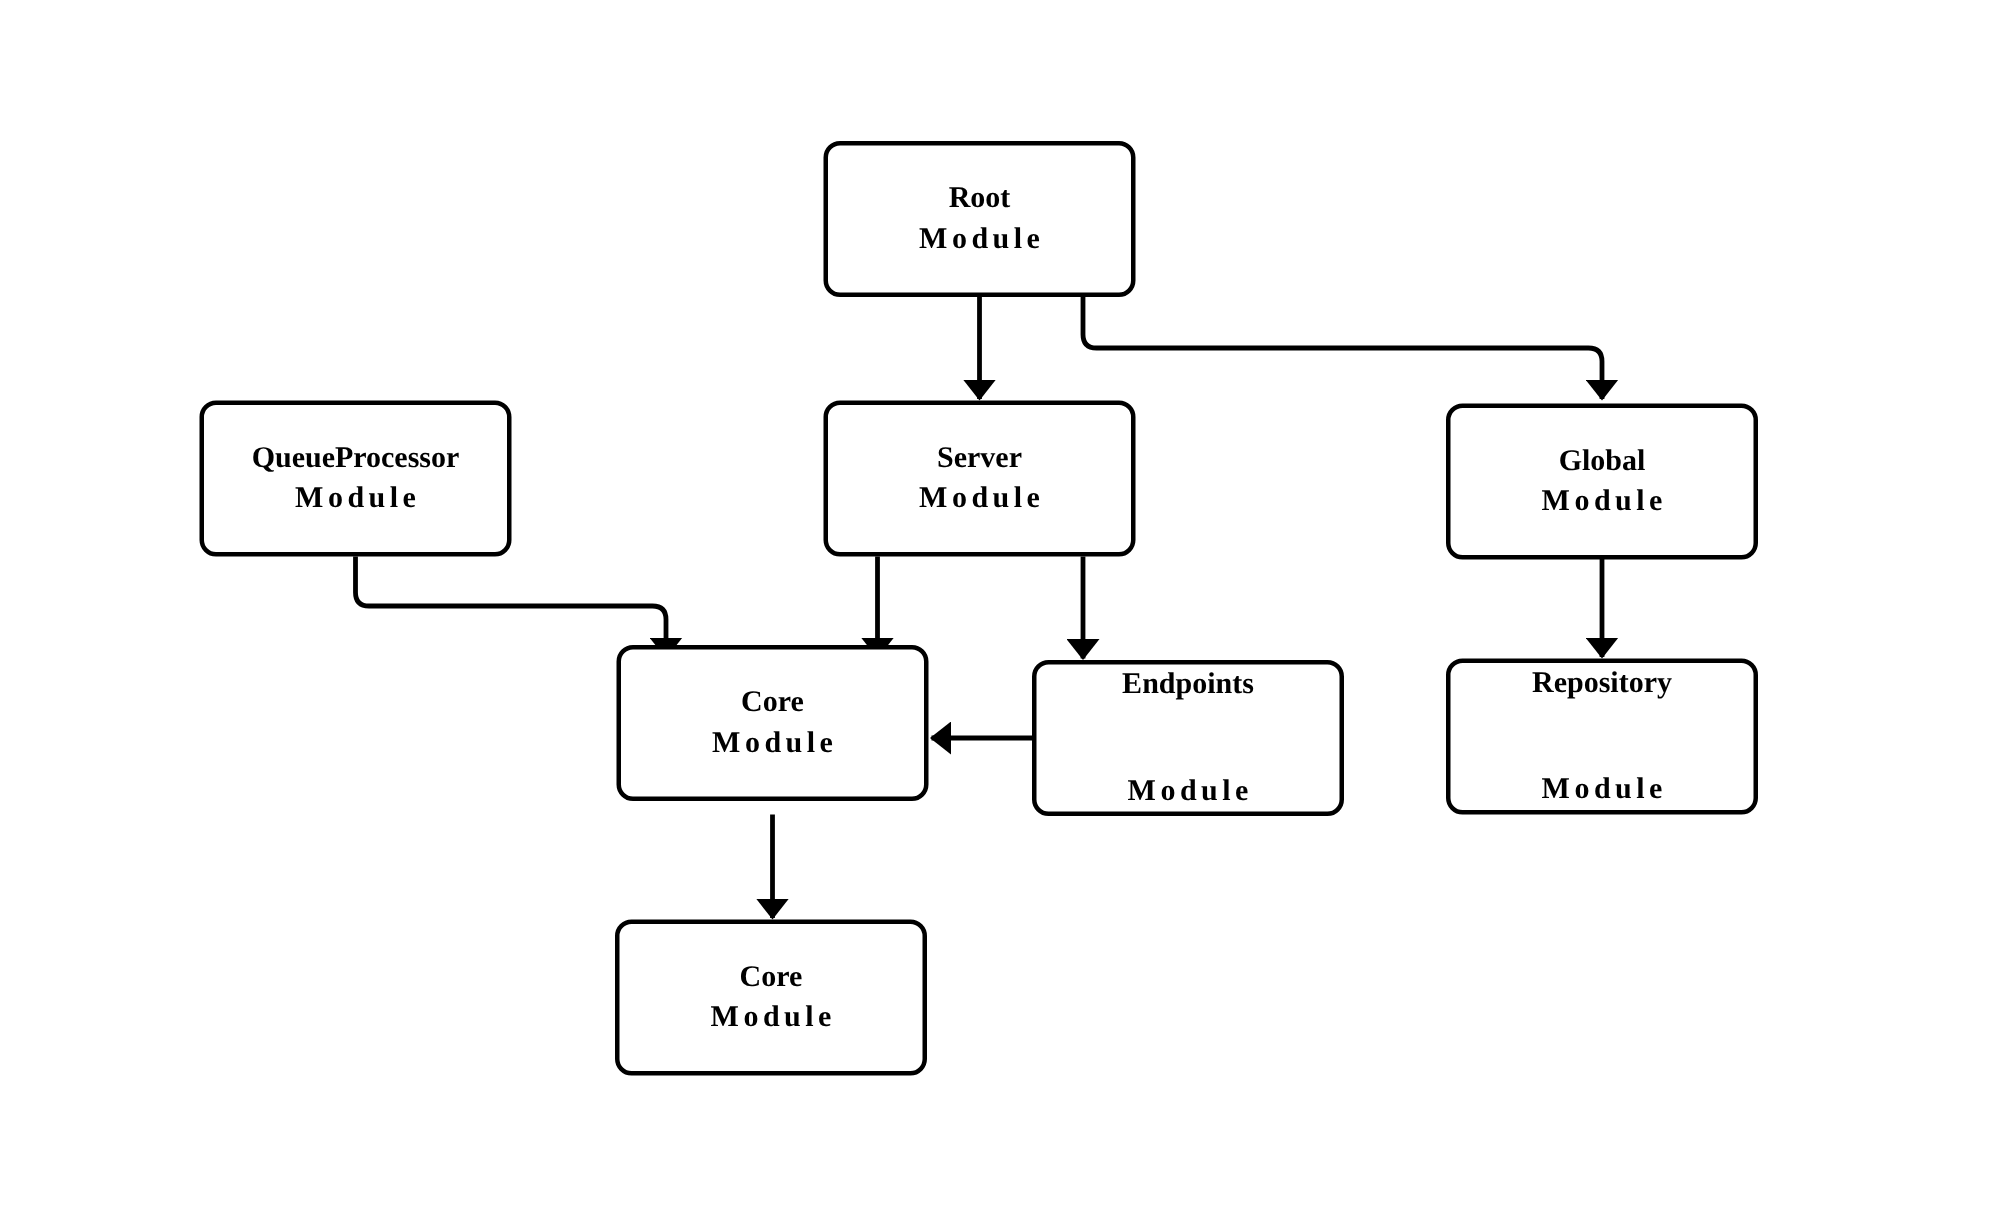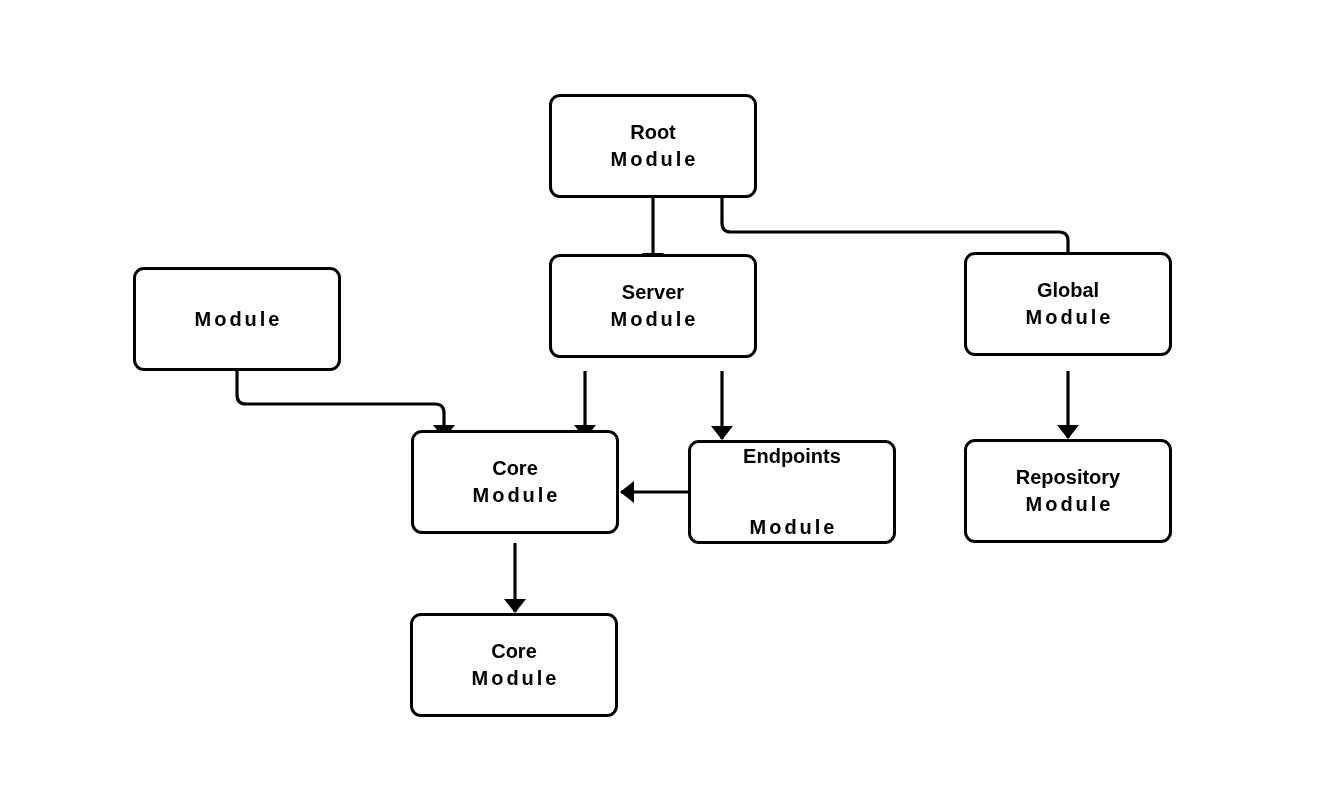--- a/index.html
+++ b/index.html
@@ -6,21 +6,21 @@
     margin: 0;
     padding: 0;
     background: #ffffff;
   }
   .canvas {
     position: relative;
     width: 1271px;
     height: 809px;
     background: #ffffff;
     overflow: hidden;
-    font-family: Liberation Sans, sans-serif;
+    font-family: Liberation Serif, serif;
     border-radius: 32px;
   }
   svg.edges-layer {
     position: absolute;
     left: 0;
     top: 0;
     width: 1337px;
     height: 809px;
   }
   .edge {
@@ -46,25 +46,25 @@
     font-size: 20px;
     line-height: 27px;
     white-space: nowrap;
   }
   .node .l2 {
     letter-spacing: 3px;
     text-indent: 3px;
   }
   .n-root          { left: 549px; top: 94px;  }
   .n-queueprocessor{ left: 133px; top: 267px; }
-  .n-server        { left: 549px; top: 254px; }
-  .n-global        { left: 964px; top: 252px; }
+  .n-server        { left: 549px; top: 267px; }
+  .n-global        { left: 964px; top: 269px; }
   .n-core          { left: 411px; top: 430px; }
   .n-endpoints     { left: 688px; top: 440px; justify-content: space-between; }
-  .n-repository    { left: 964px; top: 439px; }
+  .n-repository    { left: 964px; top: 439px; justify-content: space-between; }
   .n-queue         { left: 410px; top: 613px; }
 </style>
 </head>
 <body>
 
 <div class="canvas">
 
   <svg class="edges-layer" width="1337" height="809" viewBox="0 0 1337 809" xmlns="http://www.w3.org/2000/svg">
     <defs>
       <marker id="arrow" markerUnits="userSpaceOnUse" markerWidth="14" markerHeight="22" viewBox="0 0 14 22" refX="13" refY="11" orient="auto">
@@ -80,20 +80,21 @@
     <path class="edge" marker-end="url(#arrow)" d="M 1068 371 L 1068 438"></path>
     <path class="edge" marker-end="url(#arrow)" d="M 515 543 L 515 612"></path>
   </svg>
 
   <div class="node n-root">
     <span class="l1">Root</span>
     <span class="l2">Module</span>
   </div>
 
   <div class="node n-queueprocessor">
+    <span class="l1">QueueProcessor</span>
     <span class="l2">Module</span>
   </div>
 
   <div class="node n-server">
     <span class="l1">Server</span>
     <span class="l2">Module</span>
   </div>
 
   <div class="node n-global">
     <span class="l1">Global</span>

